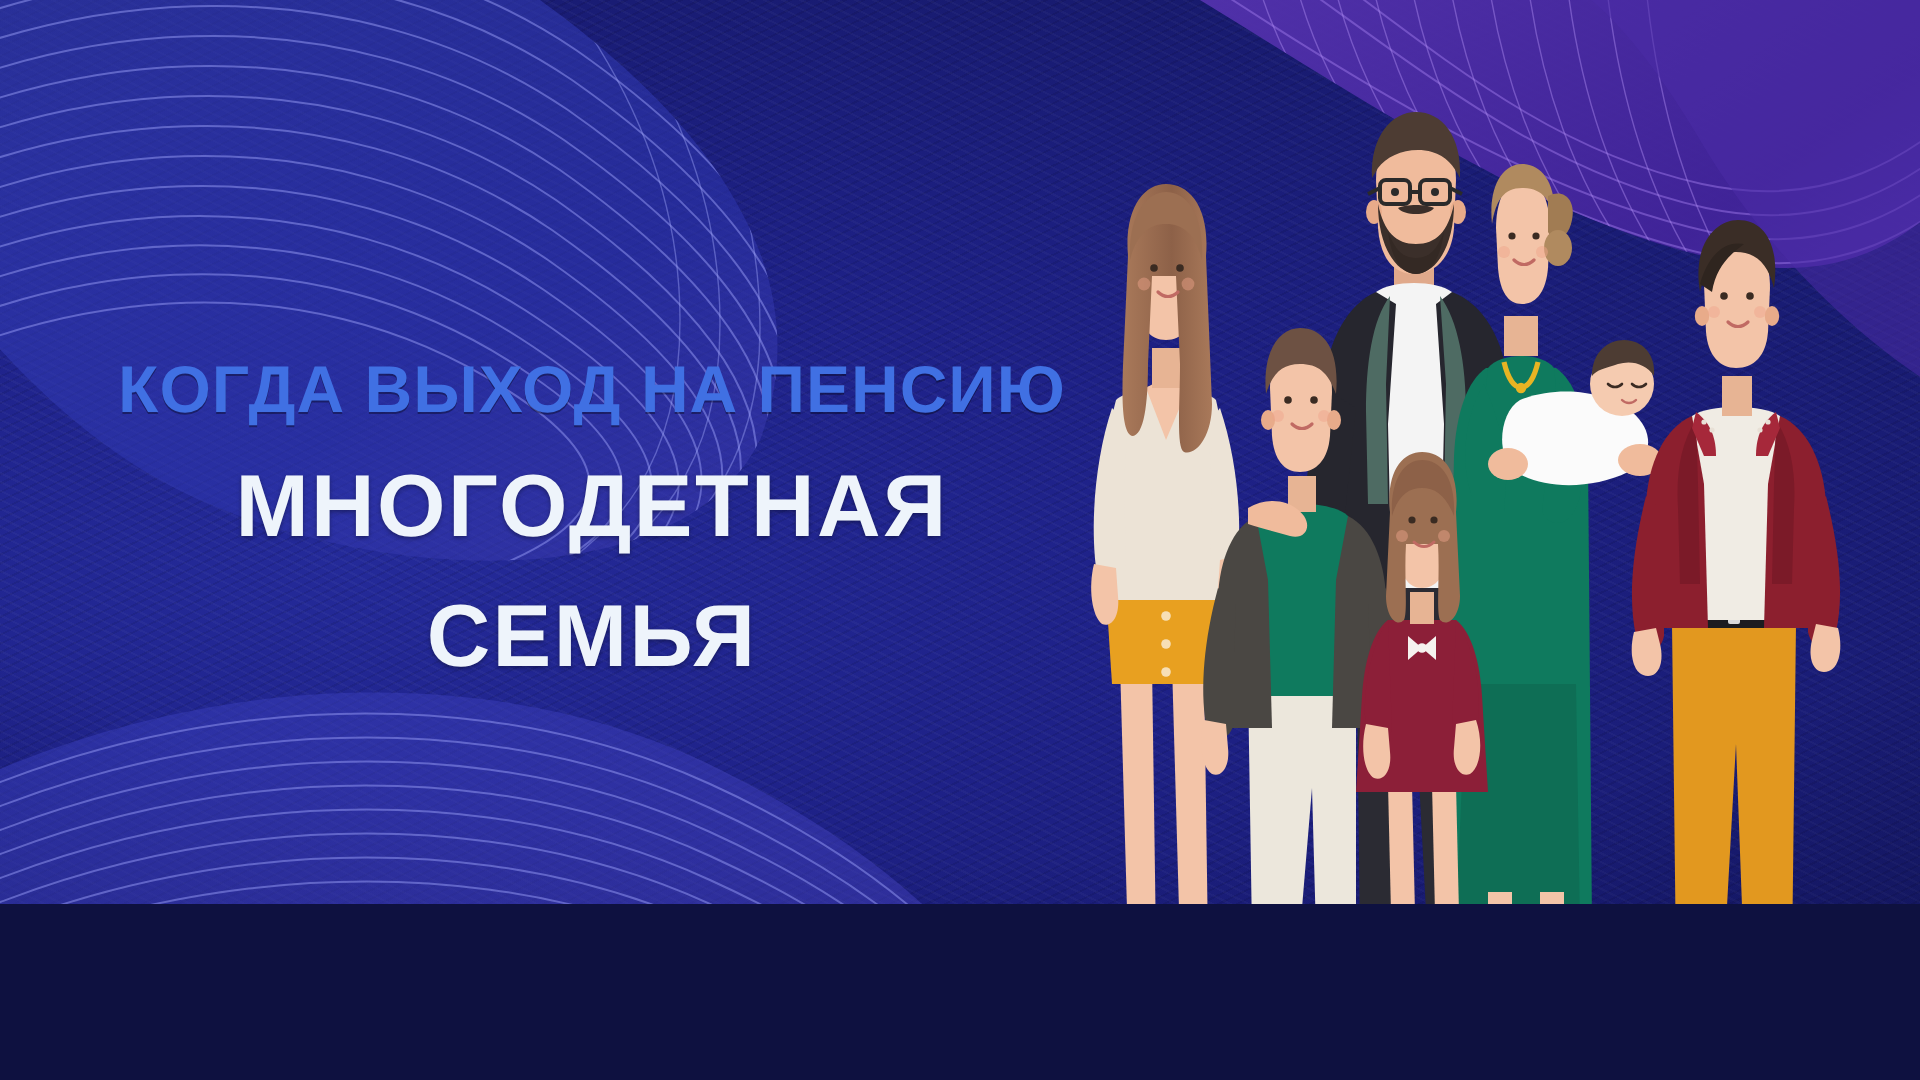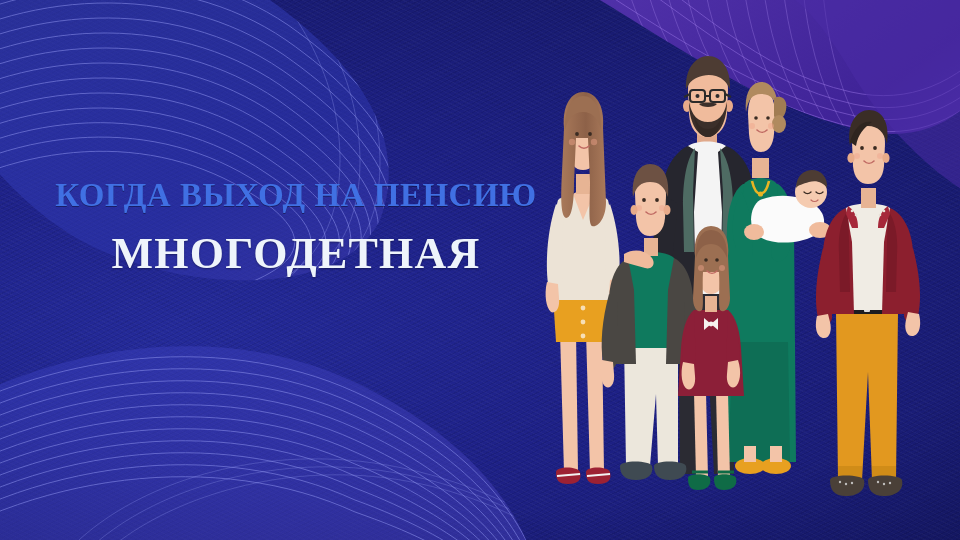--- a/index.html
+++ b/index.html
@@ -1,23 +1,23 @@
 <!DOCTYPE html>
 <html lang="ru"><head>
 <meta charset="utf-8">
 <title>Многодетная семья</title>
 <style>
   html,body{margin:0;padding:0;background:#0e1140;}
   *{box-sizing:border-box;}
   #stage{
     position:relative;
-    width:960px;height:540px;
+    width:960px;height:452px;
     overflow:hidden;
     background:#1d2082;
-    font-family:Liberation Serif, serif;
+    font-family:Liberation Sans, sans-serif;
   }
   
   .bg-base{
     position:absolute;inset:0;
     background:
       radial-gradient(120% 90% at 18% 62%, #242a99 0%, #1e2187 38%, #191c74 70%, #14175f 100%);
   }
   .bg-weave{
     position:absolute;inset:-20px;
     background-image:
@@ -210,20 +210,21 @@
         </g>
       </g>
     </svg>
   </div>
 
   <div class="bg-vig"></div>
 
   <div class="headline">
     <div class="h-line1">КОГДА ВЫХОД НА ПЕНСИЮ</div>
     <div class="h-line2">МНОГОДЕТНАЯ</div>
+    <div class="h-line3">СЕМЬЯ</div>
   </div>
 
   <div class="family">
     <svg viewBox="0 0 432 478" preserveAspectRatio="xMidYMax meet">
       <defs>
         <linearGradient id="hairSheen" x1="0" y1="0" x2="1" y2="0">
           <stop offset="0%" stop-color="#a9795a"></stop>
           <stop offset="55%" stop-color="#8d6148"></stop>
           <stop offset="100%" stop-color="#a9795a"></stop>
         </linearGradient>

